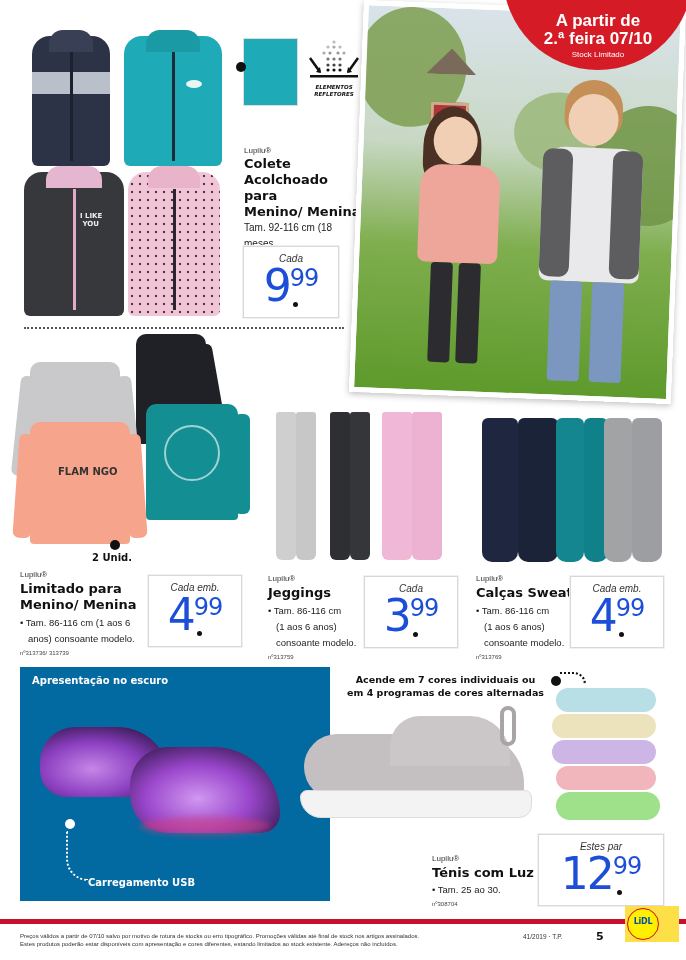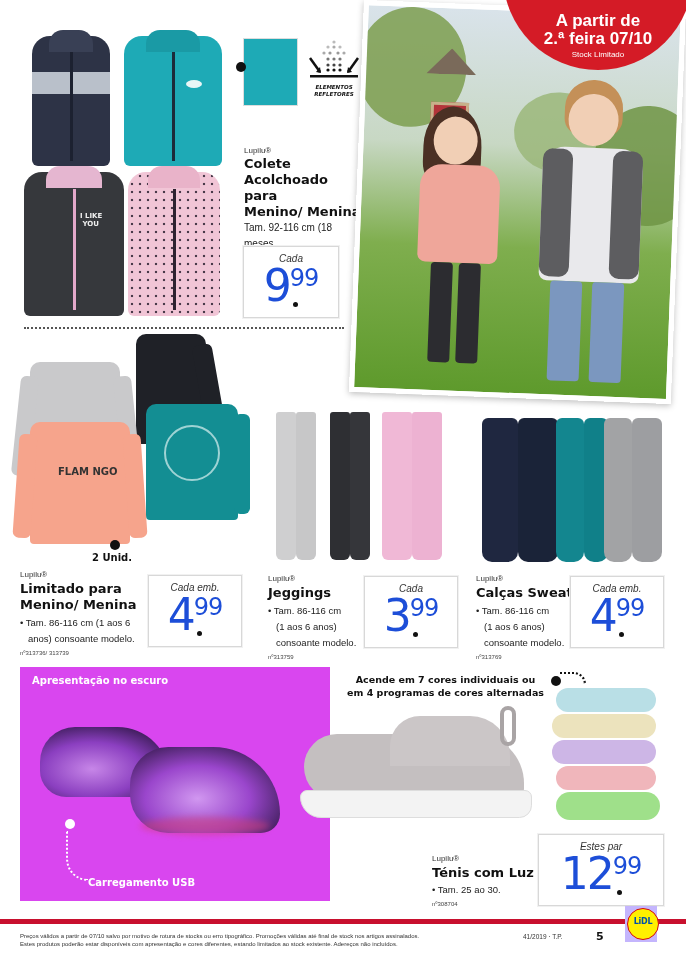--- a/index.html
+++ b/index.html
@@ -56,33 +56,33 @@
 
   .dotted { position: absolute; border-top: 2px dotted #555; height: 0; }
   .blackdot { position: absolute; width: 10px; height: 10px; border-radius: 50%; background: #111; }
 
   
   .shirt { position: absolute; border-radius: 10px 10px 4px 4px; }
   .sleeve { position: absolute; border-radius: 6px; }
   .leg { position: absolute; border-radius: 3px 3px 6px 6px; }
 
   
-  .dark-panel { position: absolute; left: 20px; top: 667px; width: 310px; height: 234px; background: #d946ef; }
+  .dark-panel { position: absolute; left: 20px; top: 667px; width: 310px; height: 234px; background: #0369a1; }
   .dark-title { position: absolute; left: 12px; top: 8px; color: #fff; font-family: "DejaVu Sans", sans-serif; font-weight: 700; font-size: 10px; }
   .dark-usb { position: absolute; left: 68px; top: 210px; color: #fff; font-family: "DejaVu Sans", sans-serif; font-weight: 700; font-size: 10px; }
 
   .caption-lights { position: absolute; left: 338px; top: 673px; width: 215px; text-align: center;
     font-family: "DejaVu Sans", sans-serif; font-weight: 700; font-size: 9.5px; line-height: 13px; color: #111; }
 
   
   .redline { position: absolute; left: 0; top: 919px; width: 686px; height: 5px; background: #c8102e; }
   .footer-text { position: absolute; left: 20px; top: 932px; font-family: "Liberation Sans", sans-serif; font-size: 6px; line-height: 8px; color: #333; }
   .footer-week { position: absolute; left: 523px; top: 933px; font-family: "Liberation Sans", sans-serif; font-size: 6.5px; color: #333; }
   .footer-page { position: absolute; left: 596px; top: 930px; font-family: "DejaVu Sans", sans-serif; font-weight: 700; font-size: 11px; color: #111; }
-  .lidl-logo { position: absolute; left: 625px; top: 906px; width: 32px; height: 36px; background: #c4b5fd; }
+  .lidl-logo { position: absolute; left: 625px; top: 906px; width: 54px; height: 36px; background: #fde047; }
   .lidl-logo .circ { position: absolute; left: 2px; top: 2px; width: 32px; height: 32px; border-radius: 50%; background: #fff000; border: 1px solid #d20515; }
   .lidl-logo .txt { position: absolute; left: 0; top: 11px; width: 36px; text-align: center; font-family: "DejaVu Sans", sans-serif; font-weight: 700; font-size: 8px; color: #0050aa; letter-spacing: -0.3px; }
 </style>
 </head>
 <body>
 
 <div>
 
   <div class="vest" style="left:32px;top:36px;width:78px;height:130px;background:#2d3346;">
     <div class="hood" style="background:#394055;"></div>

